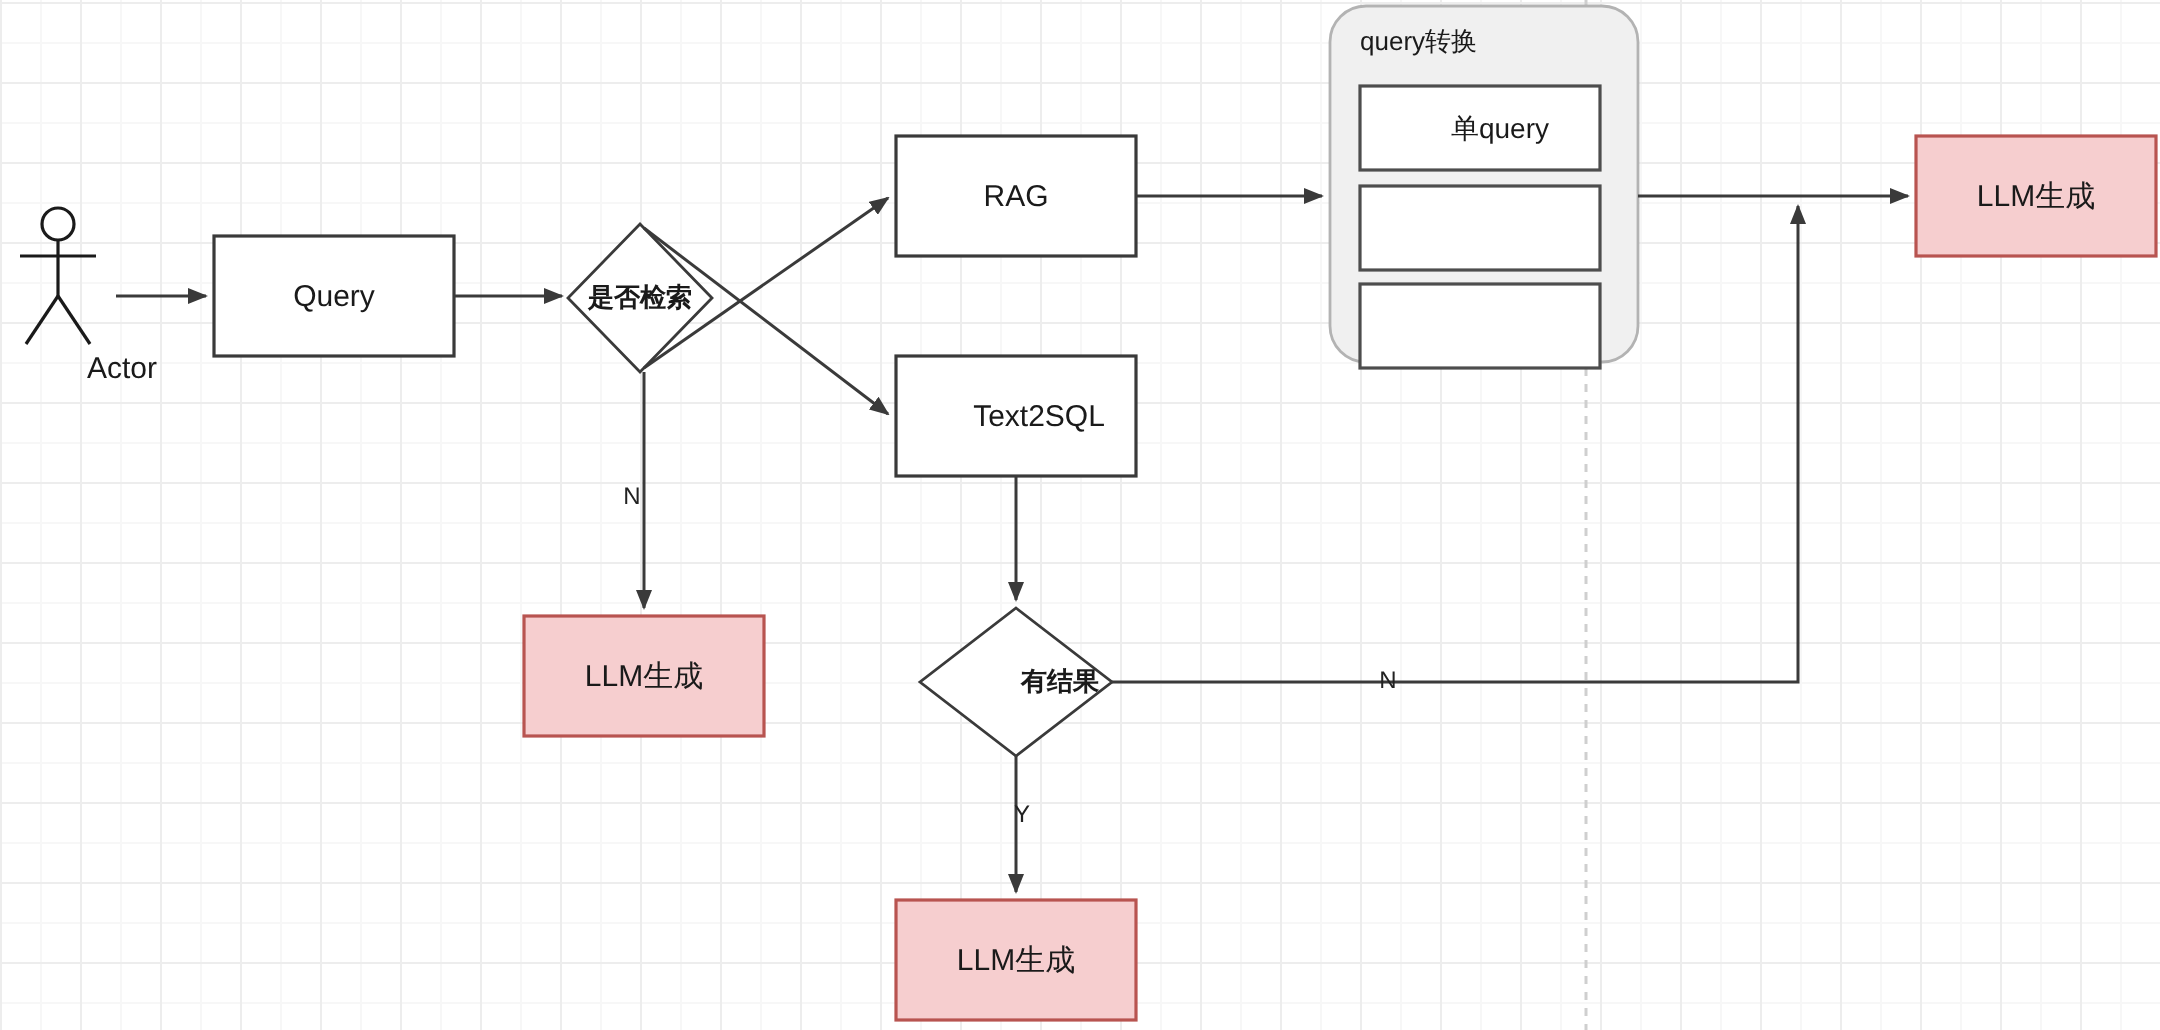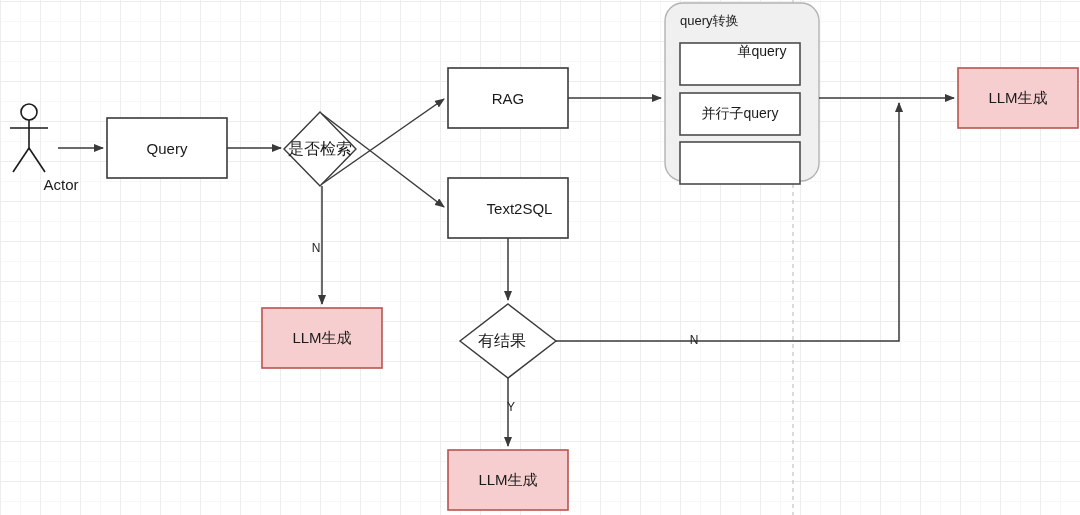--- a/index.html
+++ b/index.html
@@ -37,21 +37,21 @@
     display: flex;
     align-items: center;
     justify-content: center;
     text-align: center;
     color: #1a1a1a;
     pointer-events: none;
   }
   .box-label   { font-size: 15px; }
   .inner-label { font-size: 14px; }
   .group-title { font-size: 13px; justify-content: flex-start; }
-  .diamond-label { font-size: 16px; }
+  .diamond-label { font-size: 13px; font-weight: bold; }
   .edge-label  { font-size: 12px; color: #222; }
   .actor-label { font-size: 15px; }
 </style>
 </head>
 <body>
 
 <div id="canvas">
 
   <svg id="vector-layer" viewBox="0 0 1080 515" xmlns="http://www.w3.org/2000/svg">
     <defs>
@@ -118,26 +118,25 @@
   <div class="node-label box-label" style="left:107px; top:118px; width:120px; height:60px;">Query</div>
 
   <div class="node-label diamond-label" style="left:278px; top:134px; width:84px; height:30px;">是否检索</div>
 
   <div class="node-label box-label" style="left:448px; top:68px; width:120px; height:60px;">RAG</div>
 
   <div class="node-label box-label" style="left:448px; top:178px; width:143px; height:60px;">Text2SQL</div>
 
   <div class="node-label group-title" style="left:680px; top:11px; width:130px; height:20px;">query转换</div>
 
-  <div class="node-label inner-label" style="left:680px; top:31px; width:140px; height:42px;padding-left:12px;">单query</div>
-
-  <div class="node-label inner-label" style="left:680px; top:93px; width:120px; height:42px;">并行子query</div>
+  <div class="node-label inner-label" style="left:680px; top:44px; width:140px; height:42px;">单query</div>
 
 
-  <div class="node-label diamond-label" style="left:460px; top:326px; width:84px; height:30px;">有结果</div>
+
+  <div class="node-label diamond-label" style="left:488px; top:326px; width:84px; height:30px;">有结果</div>
 
   <div class="node-label box-label" style="left:262px; top:308px; width:120px; height:60px;">LLM生成</div>
 
   <div class="node-label box-label" style="left:448px; top:450px; width:120px; height:60px;">LLM生成</div>
 
   <div class="node-label box-label" style="left:958px; top:68px; width:120px; height:60px;">LLM生成</div>
 
   <div class="node-label edge-label" style="left:306px; top:240px; width:20px; height:16px;">N</div>
 
   <div class="node-label edge-label" style="left:501px; top:399px; width:20px; height:16px;">Y</div>

